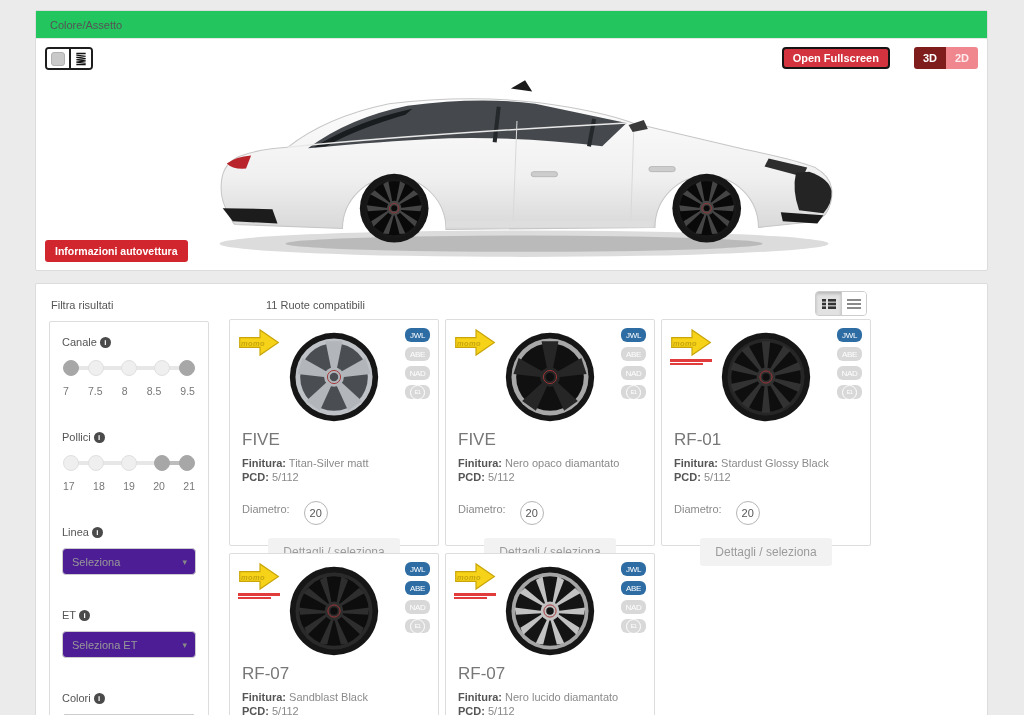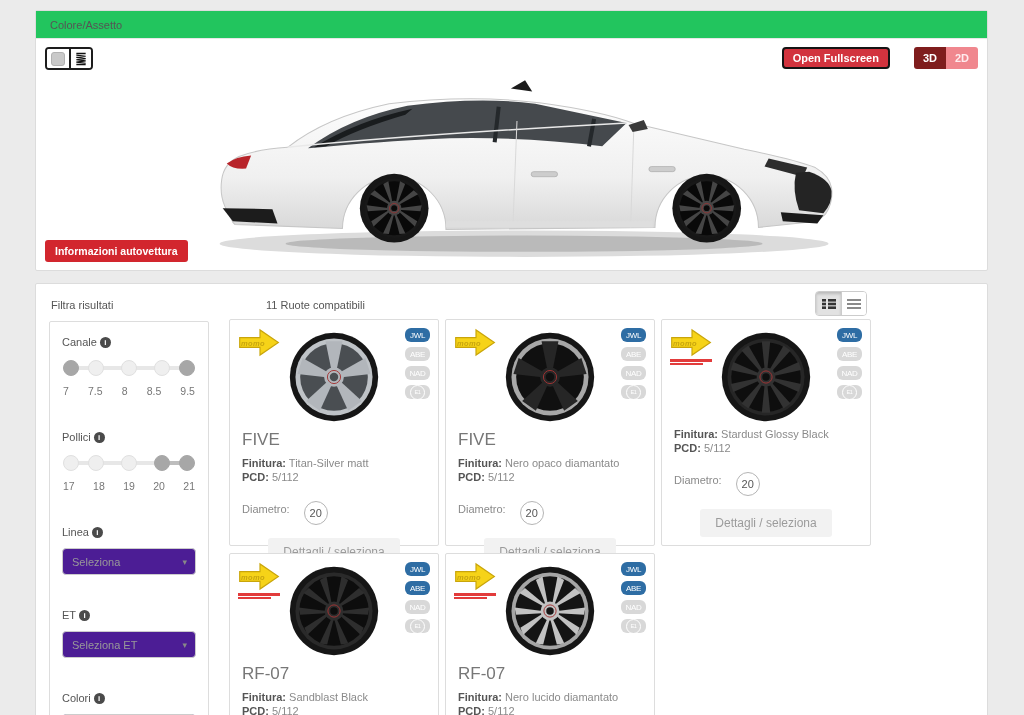--- a/index.html
+++ b/index.html
@@ -420,20 +420,21 @@
         <span class="badge">NAD</span>
         <span class="badge">
             <i class="ring">E1</i>
           </span>
       </div>
       <button class="wheel-wrap">
         <svg class="wheel-img c3" viewBox="0 0 100 100">
             <use href="#wmesh"></use>
           </svg>
       </button>
+      <h3 class="card-title">RF-01</h3>
       <p class="meta"><span class="meta-label">Finitura:</span> <span>Stardust Glossy Black</span></p>
       <p class="meta"><span class="meta-label">PCD:</span> <span>5/112</span></p>
       <div class="dia-row">
         <span class="meta">Diametro:</span>
         <span class="dia-circle">20</span>
       </div>
       <button class="details-btn">Dettagli / seleziona</button>
     </article>
 
     <article class="card">

